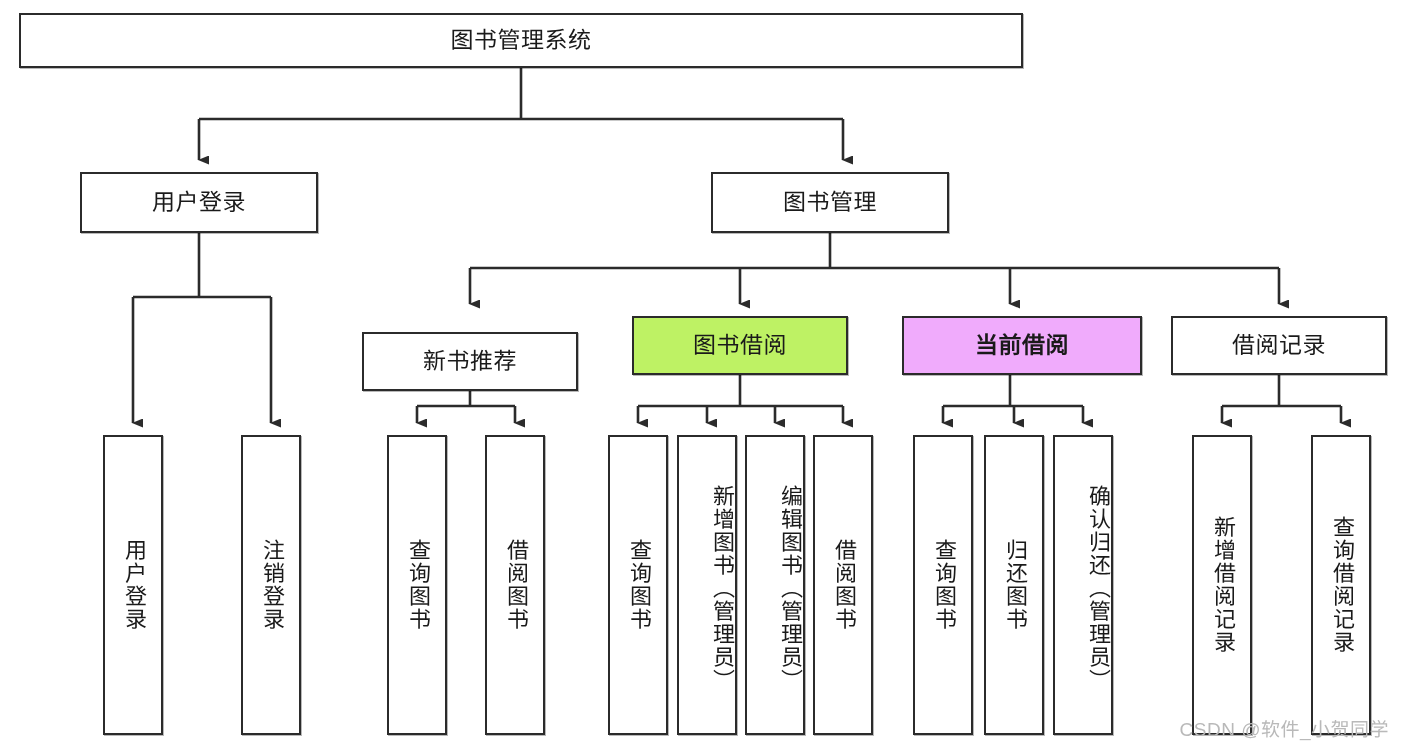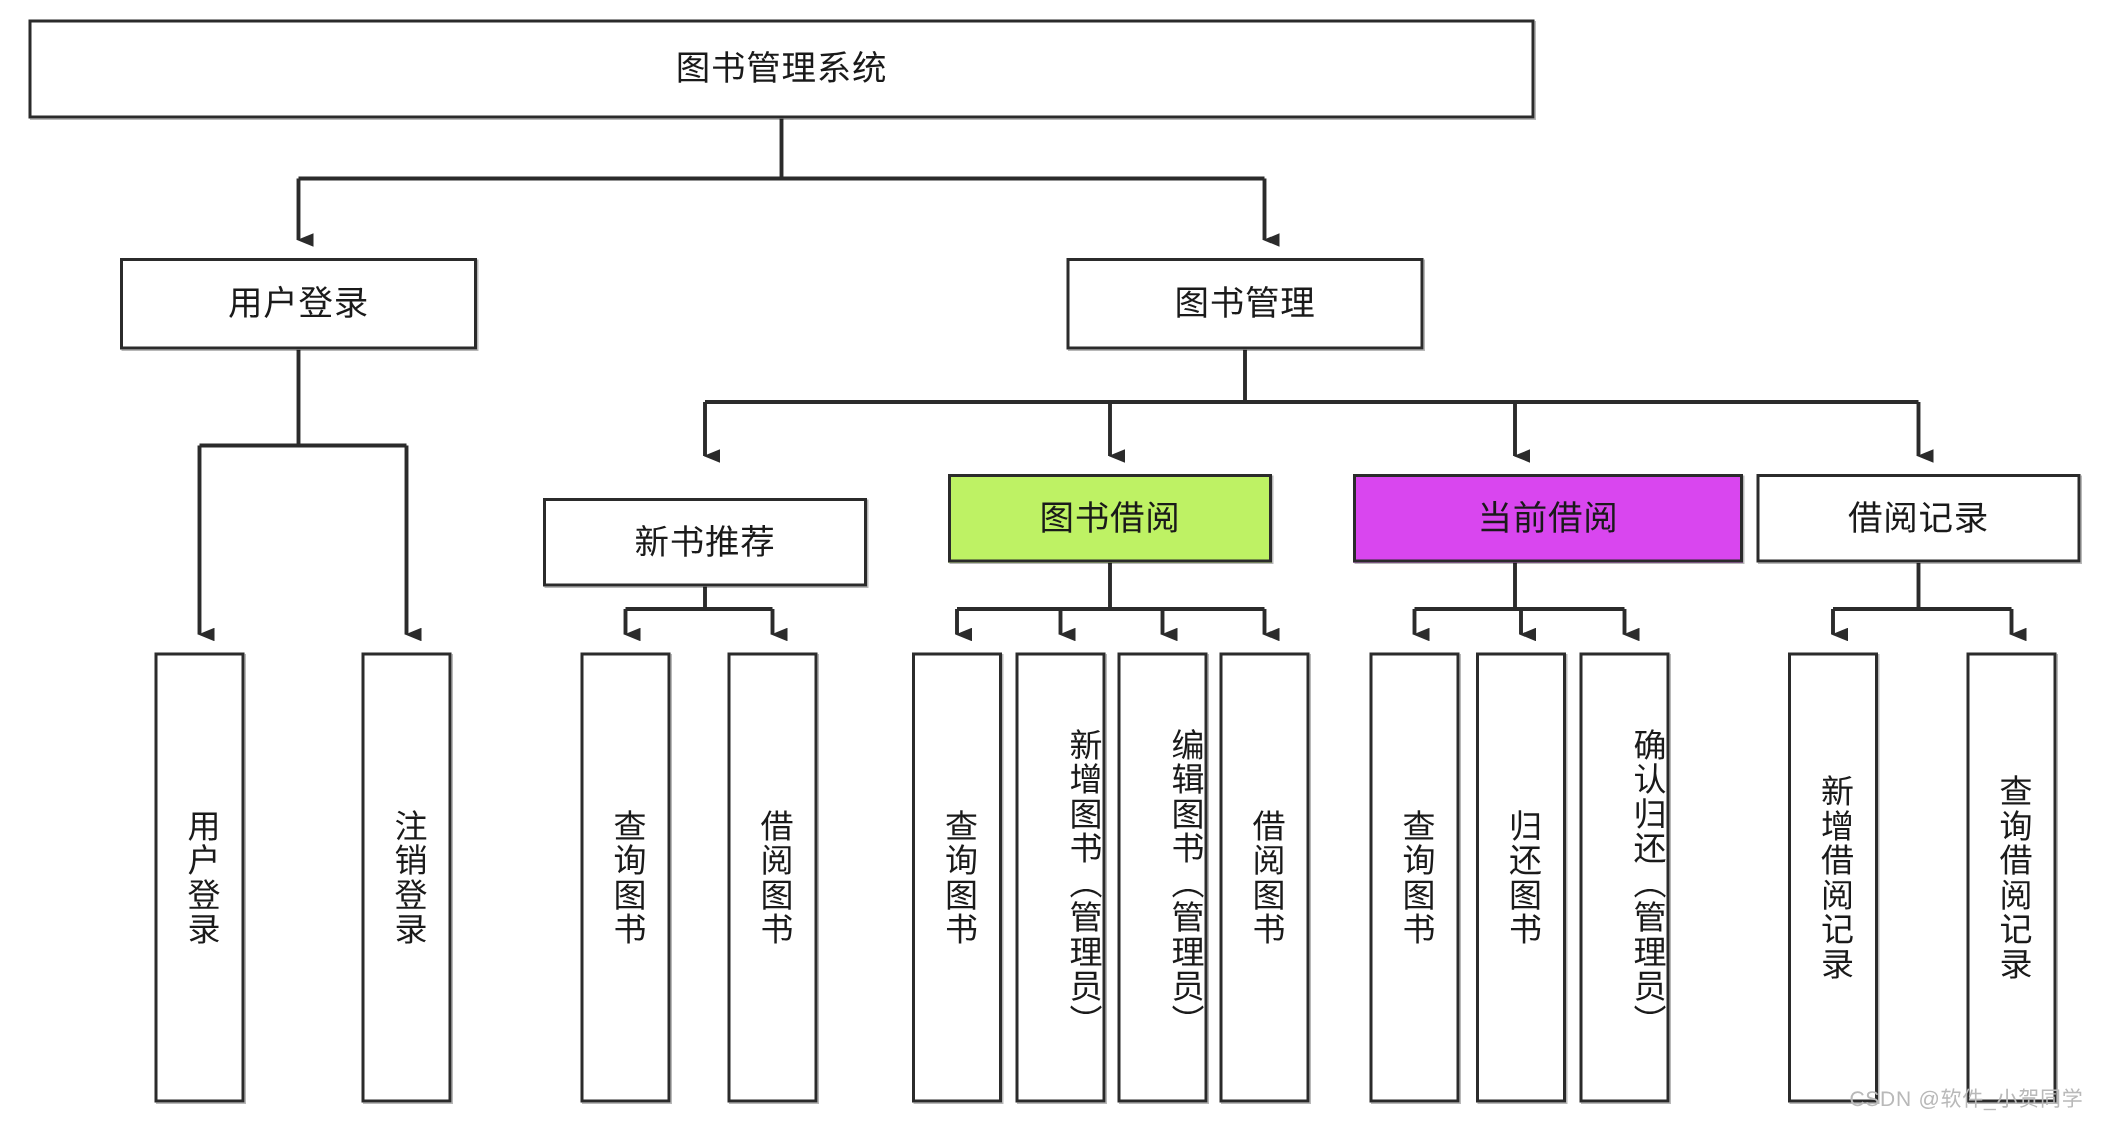--- a/index.html
+++ b/index.html
@@ -58,21 +58,21 @@
     align-items: center;
     padding-top: 0;
   }
   .node-label {
     display: block;
   }
   #watermark {
     position: absolute;
     right: 16px;
     bottom: 6px;
-    font-size: 14px;
+    font-size: 19px;
     color: #b9b9b9;
     letter-spacing: 0.5px;
     white-space: nowrap;
     pointer-events: none;
   }
 </style>
 </head>
 <body>
 
 <div id="diagram-root" style="background: rgb(255, 255, 255);">
@@ -134,38 +134,38 @@
     </g>
 
     <g stroke="#2b2b2b" stroke-width="2.6" fill="none">
       <path d="M 1279,375 L 1279,406"></path>
       <path d="M 1222,406 L 1341,406"></path>
       <path d="M 1222,406 L 1222,423" marker-end="url(#arrowhead)"></path>
       <path d="M 1341,406 L 1341,423" marker-end="url(#arrowhead)"></path>
     </g>
   </svg>
 
-  <div class="node node-h" style="left: 19px; top: 13px; width: 1004px; height: 66px; border-color: rgb(43, 43, 43); background: rgb(255, 255, 255); color: rgb(26, 26, 26);">
+  <div class="node node-h" style="left: 19px; top: 13px; width: 1004px; height: 55px; border-color: rgb(43, 43, 43); background: rgb(255, 255, 255); color: rgb(26, 26, 26);">
     <span class="node-label">图书管理系统</span>
   </div>
 
   <div class="node node-h" style="left: 80px; top: 172px; width: 238px; height: 61px; border-color: rgb(43, 43, 43); background: rgb(255, 255, 255); color: rgb(26, 26, 26);">
     <span class="node-label">用户登录</span>
   </div>
   <div class="node node-h" style="left: 711px; top: 172px; width: 238px; height: 61px; border-color: rgb(43, 43, 43); background: rgb(255, 255, 255); color: rgb(26, 26, 26);">
     <span class="node-label">图书管理</span>
   </div>
 
   <div class="node node-h" style="left: 362px; top: 332px; width: 216px; height: 59px; border-color: rgb(43, 43, 43); background: rgb(255, 255, 255); color: rgb(26, 26, 26);">
     <span class="node-label">新书推荐</span>
   </div>
   <div class="node node-h" style="left: 632px; top: 316px; width: 216px; height: 59px; border-color: rgb(43, 43, 43); background: #bef264; color: rgb(26, 26, 26); font-family: Liberation Serif, serif;">
     <span class="node-label">图书借阅</span>
   </div>
-  <div class="node node-h" style="left: 902px; top: 316px; width: 260px; height: 59px; border-color: rgb(43, 43, 43); background: #d946ef; color: rgb(26, 26, 26);">
+  <div class="node node-h" style="left: 902px; top: 316px; width: 240px; height: 59px; border-color: rgb(43, 43, 43); background: #f0abfc; color: rgb(26, 26, 26); font-weight: bold;">
     <span class="node-label">当前借阅</span>
   </div>
   <div class="node node-h" style="left: 1171px; top: 316px; width: 216px; height: 59px; border-color: rgb(43, 43, 43); background: rgb(255, 255, 255); color: rgb(26, 26, 26); justify-content: center;">
     <span class="node-label">借阅记录</span>
   </div>
 
   <div class="node node-v short" style="left: 103px; top: 435px; width: 60px; height: 300px; border-color: rgb(43, 43, 43); background: rgb(255, 255, 255); color: rgb(26, 26, 26);">
     <span class="node-label">用户登录</span>
   </div>
   <div class="node node-v short" style="left: 241px; top: 435px; width: 60px; height: 300px; border-color: rgb(43, 43, 43); background: rgb(255, 255, 255); color: rgb(26, 26, 26);">

